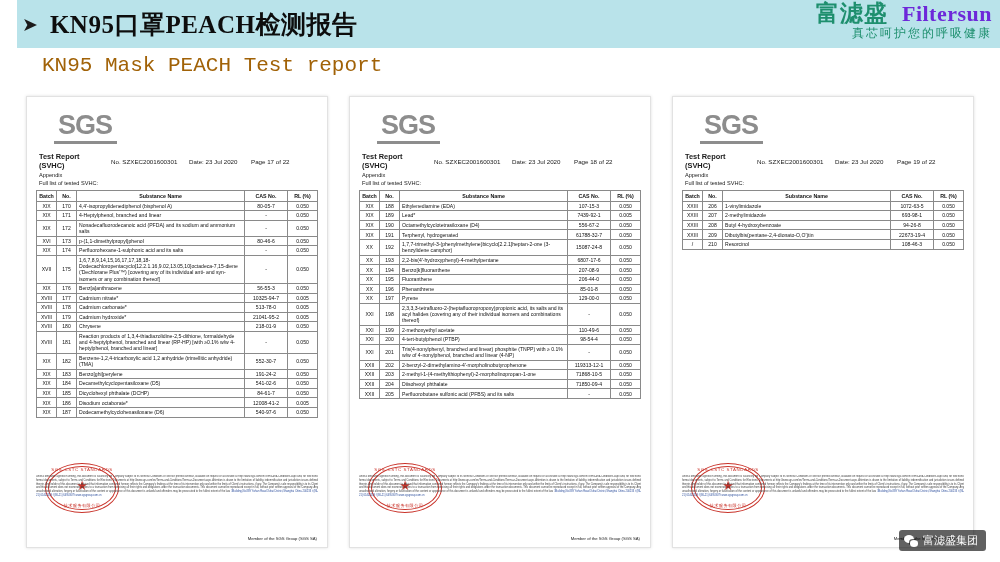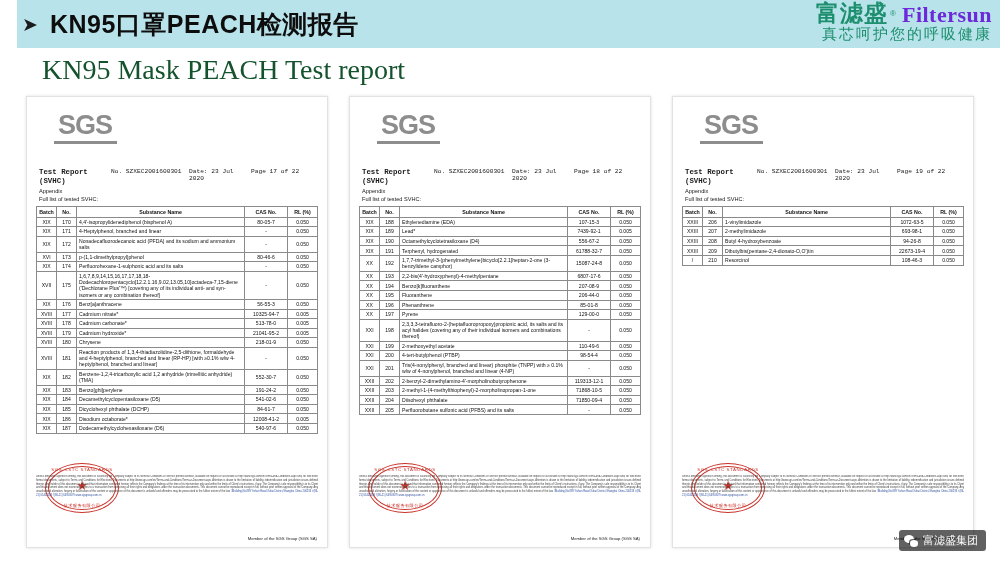--- a/index.html
+++ b/index.html
@@ -33,36 +33,36 @@
     background: #ffffff;
   }
   .header-arrow {
     margin-left: 22px;
     font-size: 19px;
     color: #1b1b1b;
     line-height: 1;
   }
   .header-title-cn {
     margin-left: 12px;
-    font-family: Liberation Sans, sans-serif;
+    font-family: Liberation Serif, serif;
     font-size: 25px;
     font-weight: bold;
     color: #0d0d0d;
     letter-spacing: 0.5px;
   }
   .brand {
     position: absolute;
     right: 8px;
     top: 2px;
     text-align: right;
     line-height: 1.05;
   }
   .brand-row1 {
     display: flex;
-    align-items: flex-end;
+    align-items: flex-start;
     justify-content: flex-end;
     white-space: nowrap;
   }
   .brand-cn {
     font-family: "Liberation Serif", serif;
     font-size: 23px;
     font-weight: bold;
     color: #1e8f6e;
     letter-spacing: 1px;
   }
@@ -76,35 +76,35 @@
   .brand-en {
     font-family: "Liberation Serif", serif;
     font-size: 22px;
     font-weight: bold;
     color: #6d28d9;
     margin-left: 6px;
     letter-spacing: 0.5px;
   }
   .brand-slogan {
     font-family: "Liberation Serif", serif;
-    font-size: 15px;
+    font-size: 12px;
     color: #1e8f6e;
     letter-spacing: 2px;
     margin-top: 1px;
     white-space: nowrap;
   }
 
   
   .subtitle {
     position: absolute;
     top: 54px;
     left: 42px;
-    font-family: Liberation Serif, serif;
-    font-size: 28px;
-    color: #14532d;
+    font-family: Liberation Mono, monospace;
+    font-size: 21px;
+    color: #a16207;
   }
 
   
   .pages {
     position: absolute;
     top: 96px;
     left: 0;
     width: 1000px;
     height: 462px;
     display: flex;
@@ -137,26 +137,25 @@
     margin: 4px 0 0 18px;
     line-height: 1.05;
   }
   .sgs-wrap {
     height: 44px;
   }
 
   
   .meta-line {
     display: flex;
-    align-items: flex-start;
+    align-items: center;
     font-size: 6.2px;
     color: #1a1a1a;
-    margin-top: 19px;
+    margin-top: 3px;
     padding-left: 3px;
-    font-family: Liberation Mono, monospace;
   }
   .meta-title {
     font-weight: bold;
     font-size: 7.4px;
     width: 72px;
     line-height: 1.25;
   }
   .meta-no { width: 78px; }
   .meta-date { width: 62px; }
   .meta-page { width: 60px; text-align: left; }

